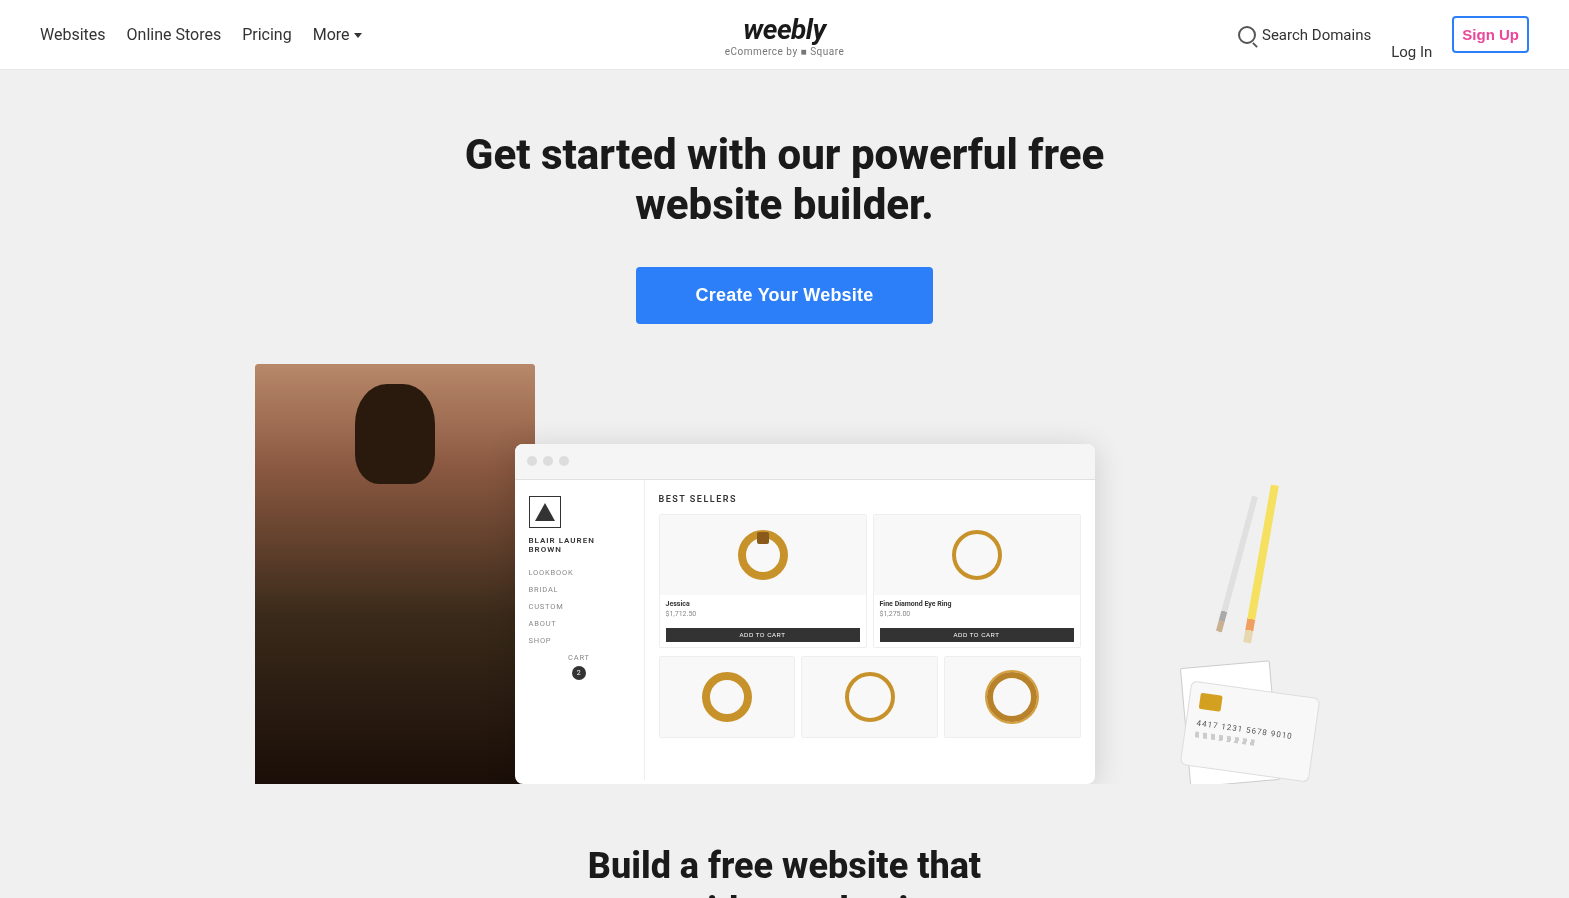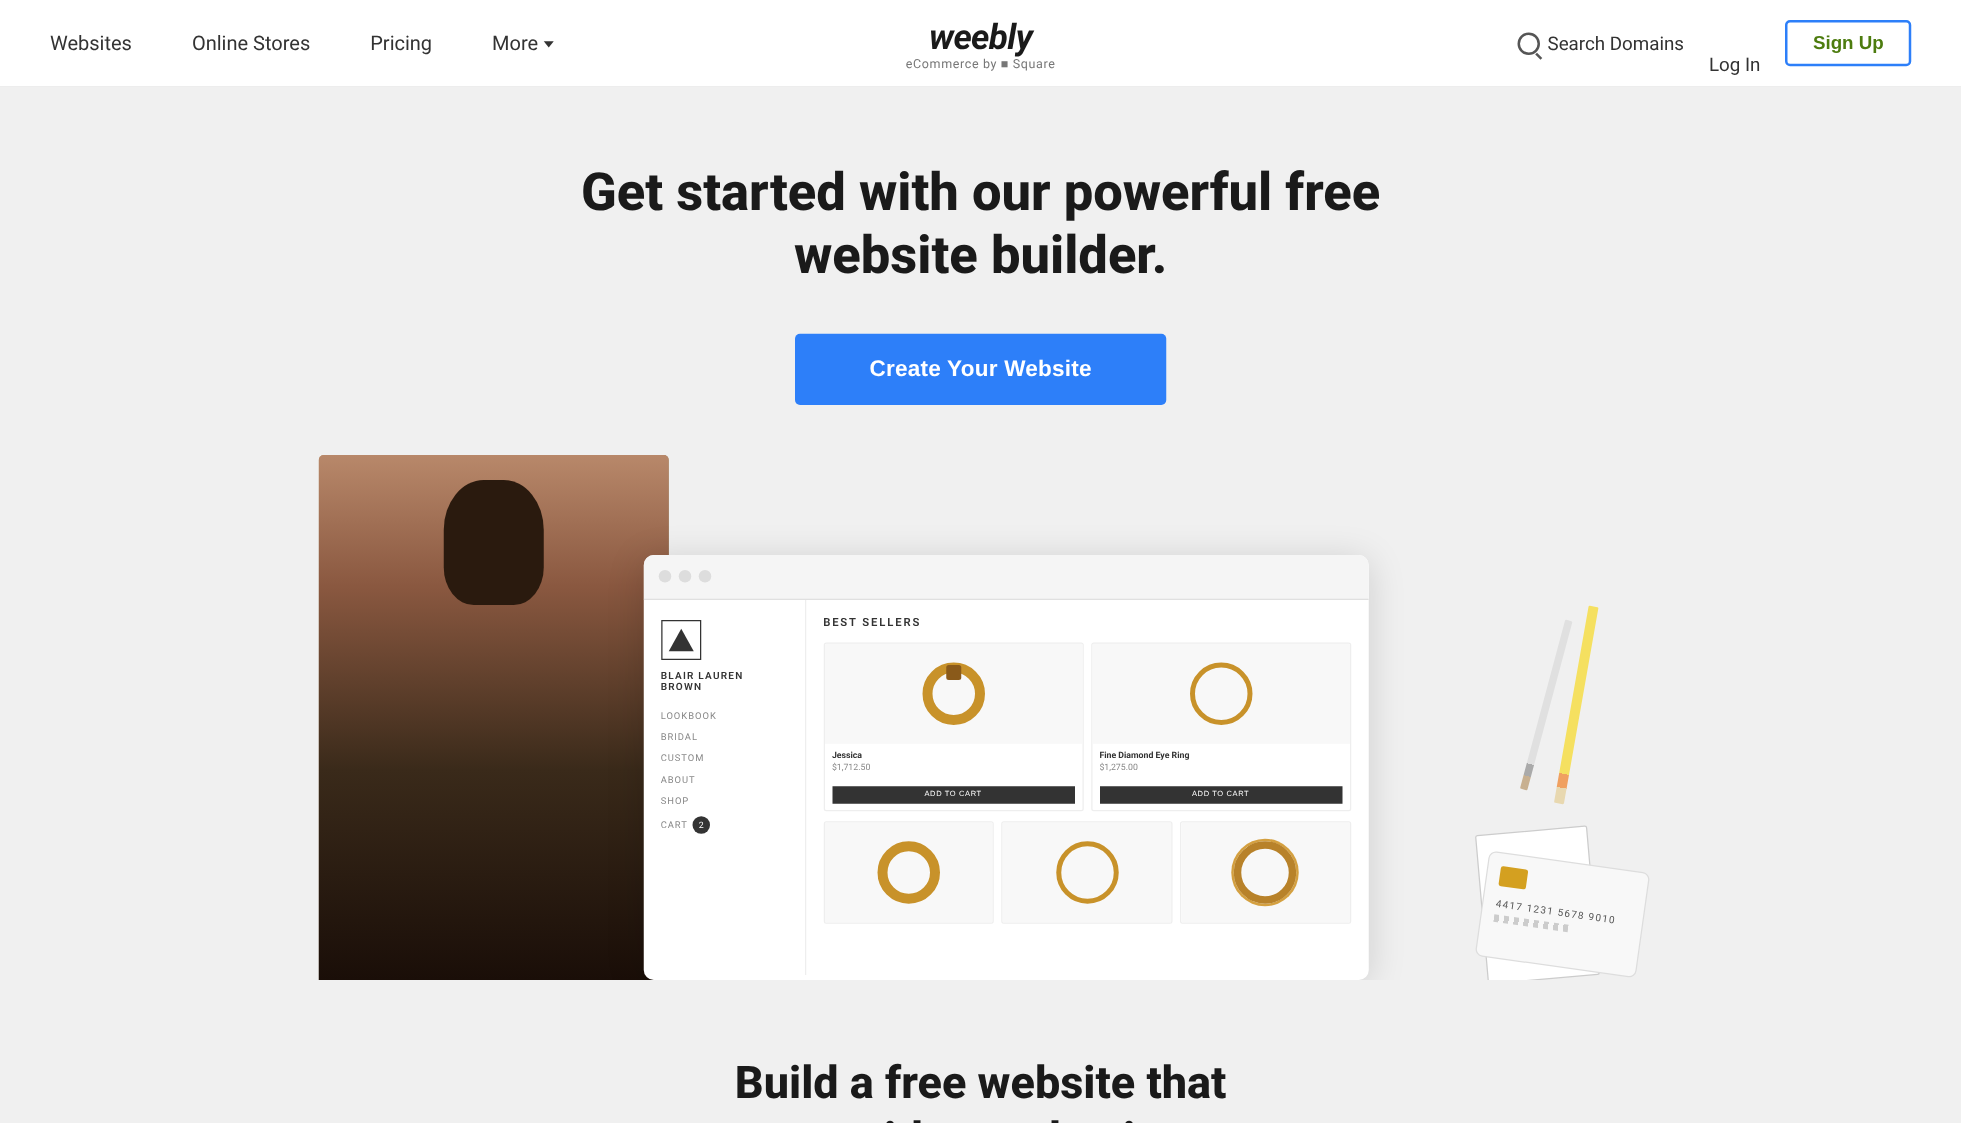--- a/index.html
+++ b/index.html
@@ -10,21 +10,21 @@
       display: flex;
       align-items: center;
       justify-content: space-between;
       padding: 0 40px;
       height: 70px;
       background: #fff;
       border-bottom: 1px solid #e8e8e8;
     }
     .nav-left {
       display: flex;
-      gap: 48px;
+      gap: 21px;
     }
     .nav-link {
       font-size: 16px;
       color: #333;
       text-decoration: none;
       cursor: pointer;
     }
     .nav-more {
       display: flex;
       align-items: center;
@@ -89,24 +89,24 @@
       transform: rotate(45deg);
     }
     .login-link {
       font-size: 15px;
       color: #333;
       cursor: pointer;
       text-decoration: none;
       margin-top: 34px;
     }
     .signup-btn {
-      padding: 8px 20px;
+      padding: 8px 8px;
       border: 2px solid #2d7ff9;
       border-radius: 4px;
-      color: #4d7c0f;
+      color: #ec4899;
       font-size: 15px;
       font-weight: 600;
       background: transparent;
       cursor: pointer;
     }
 
     
     .hero {
       background: #f0f0f0;
       min-height: 700px;
@@ -252,20 +252,21 @@
       font-size: 7.5px;
       color: #888;
       letter-spacing: 0.8px;
       margin-bottom: 8px;
       text-transform: uppercase;
     }
     .sidebar-nav-item.cart {
       display: flex;
       align-items: center;
       gap: 4px;
+      flex-direction: column;
     }
     .cart-badge {
       width: 14px; height: 14px;
       border-radius: 50%;
       background: #333;
       color: #fff;
       font-size: 7px;
       display: flex;
       align-items: center;
       justify-content: center;

